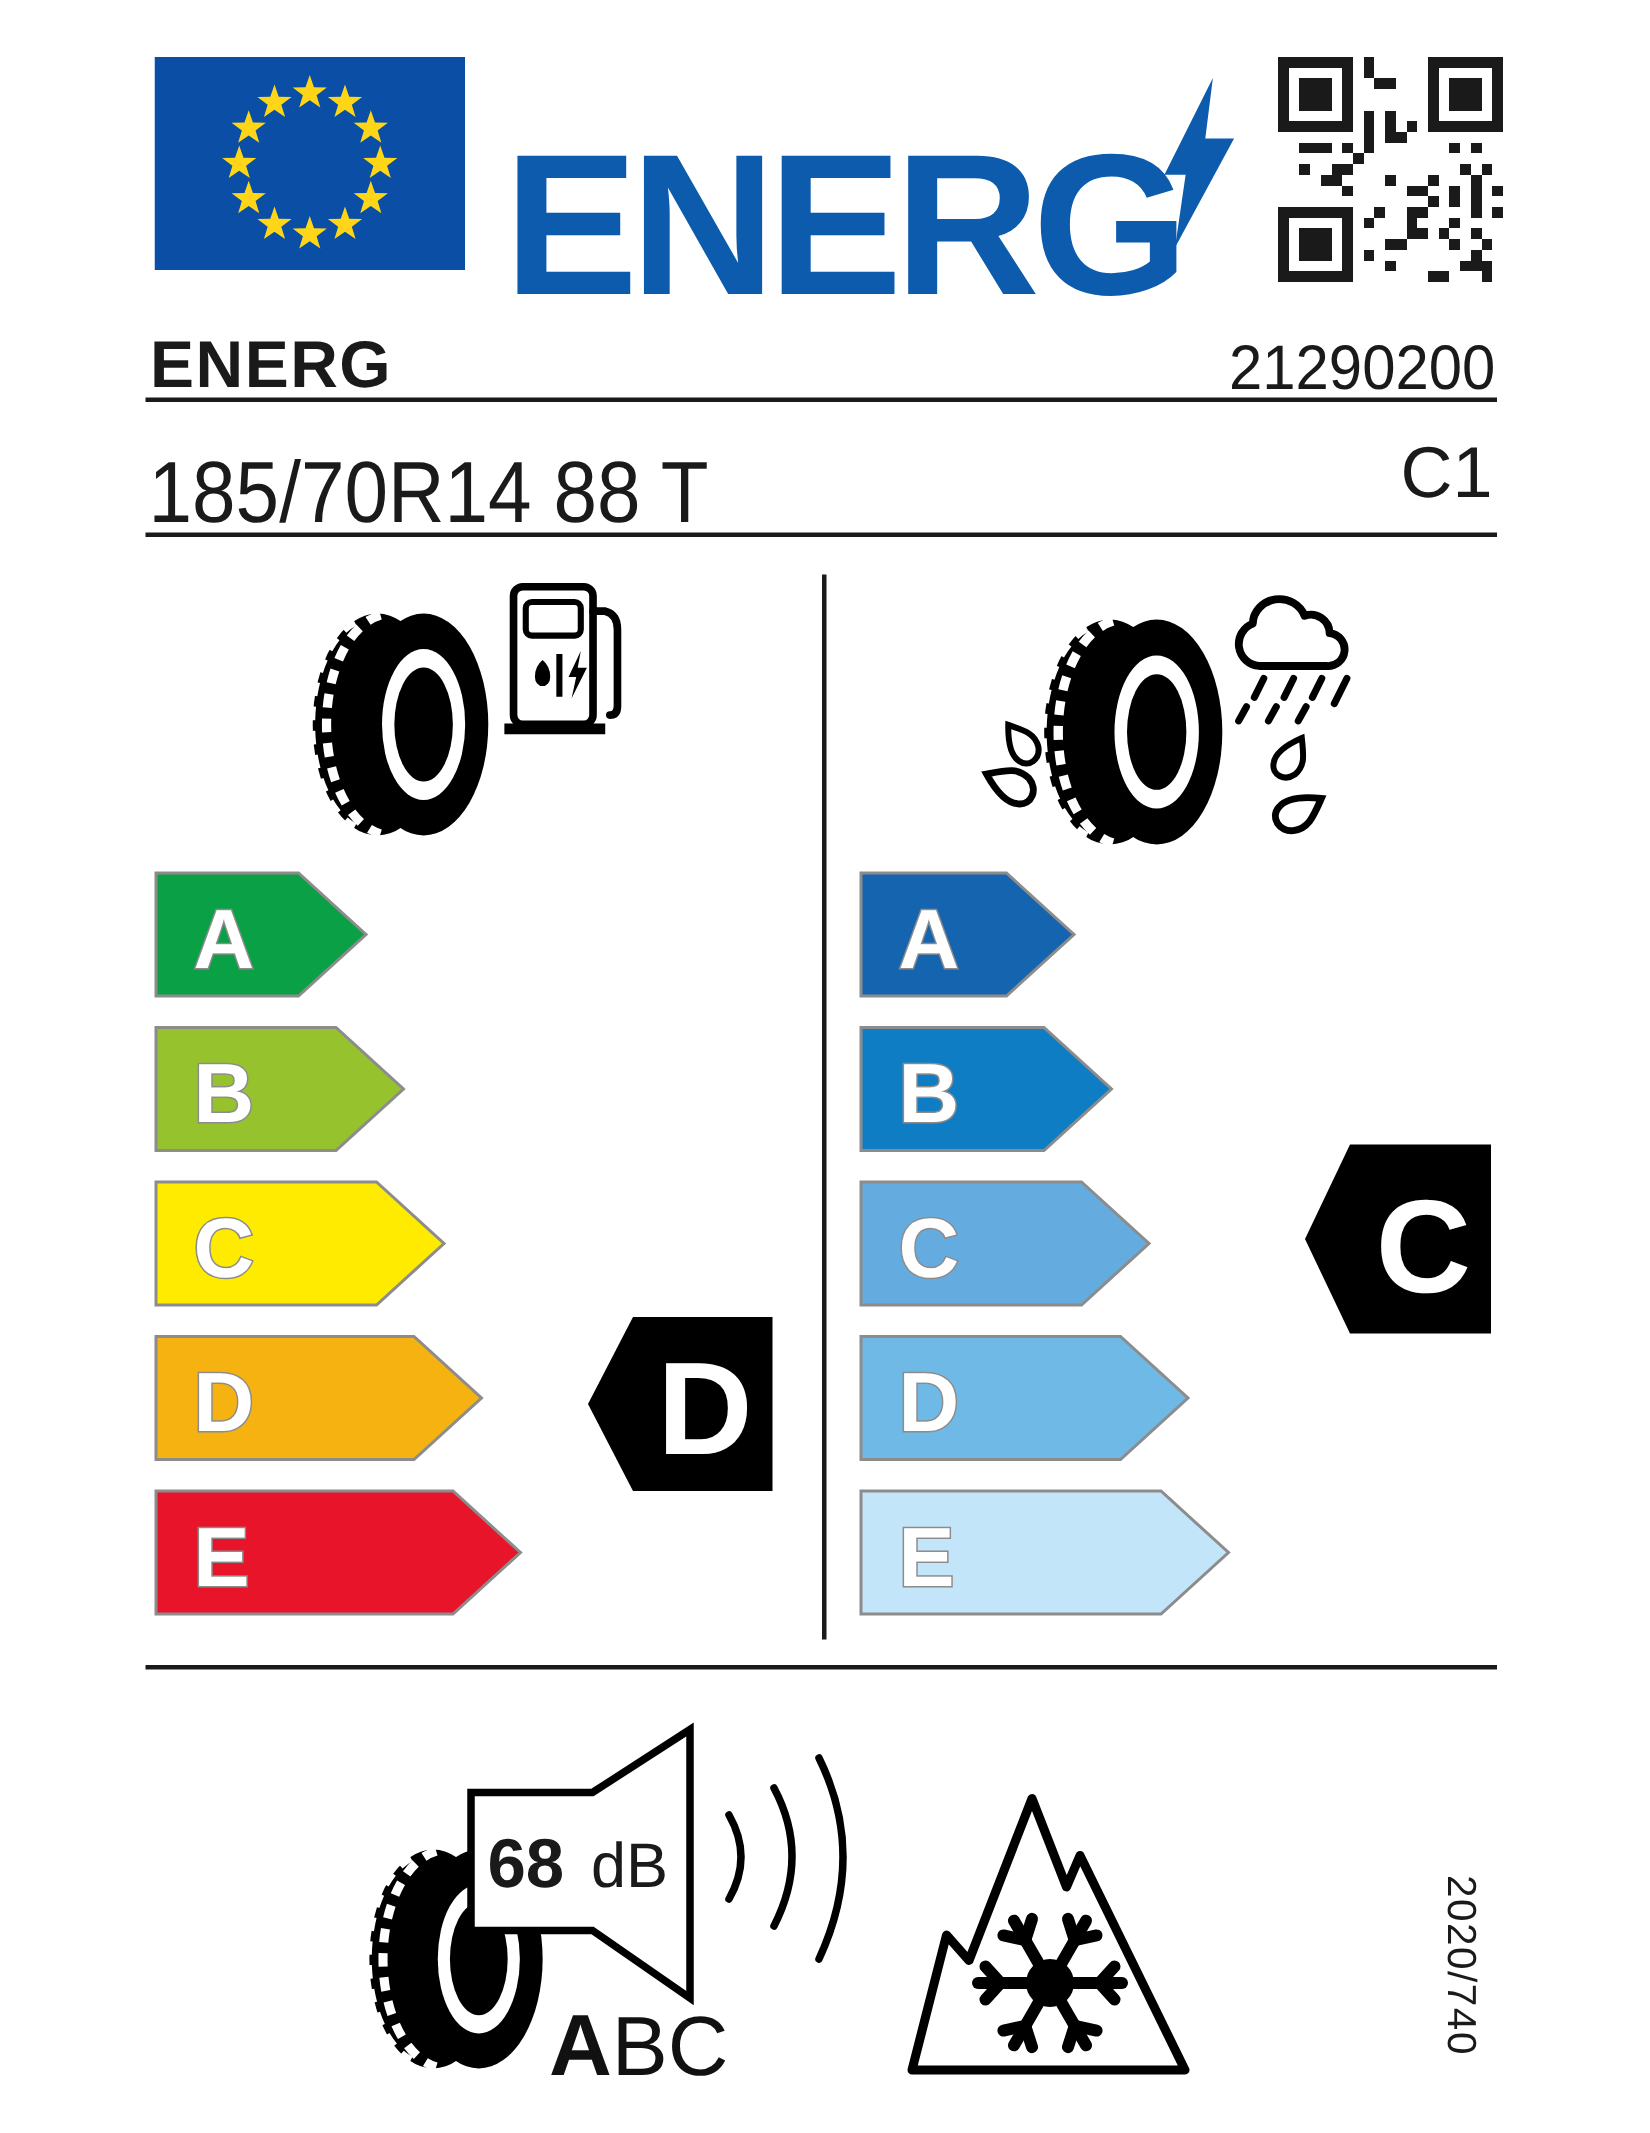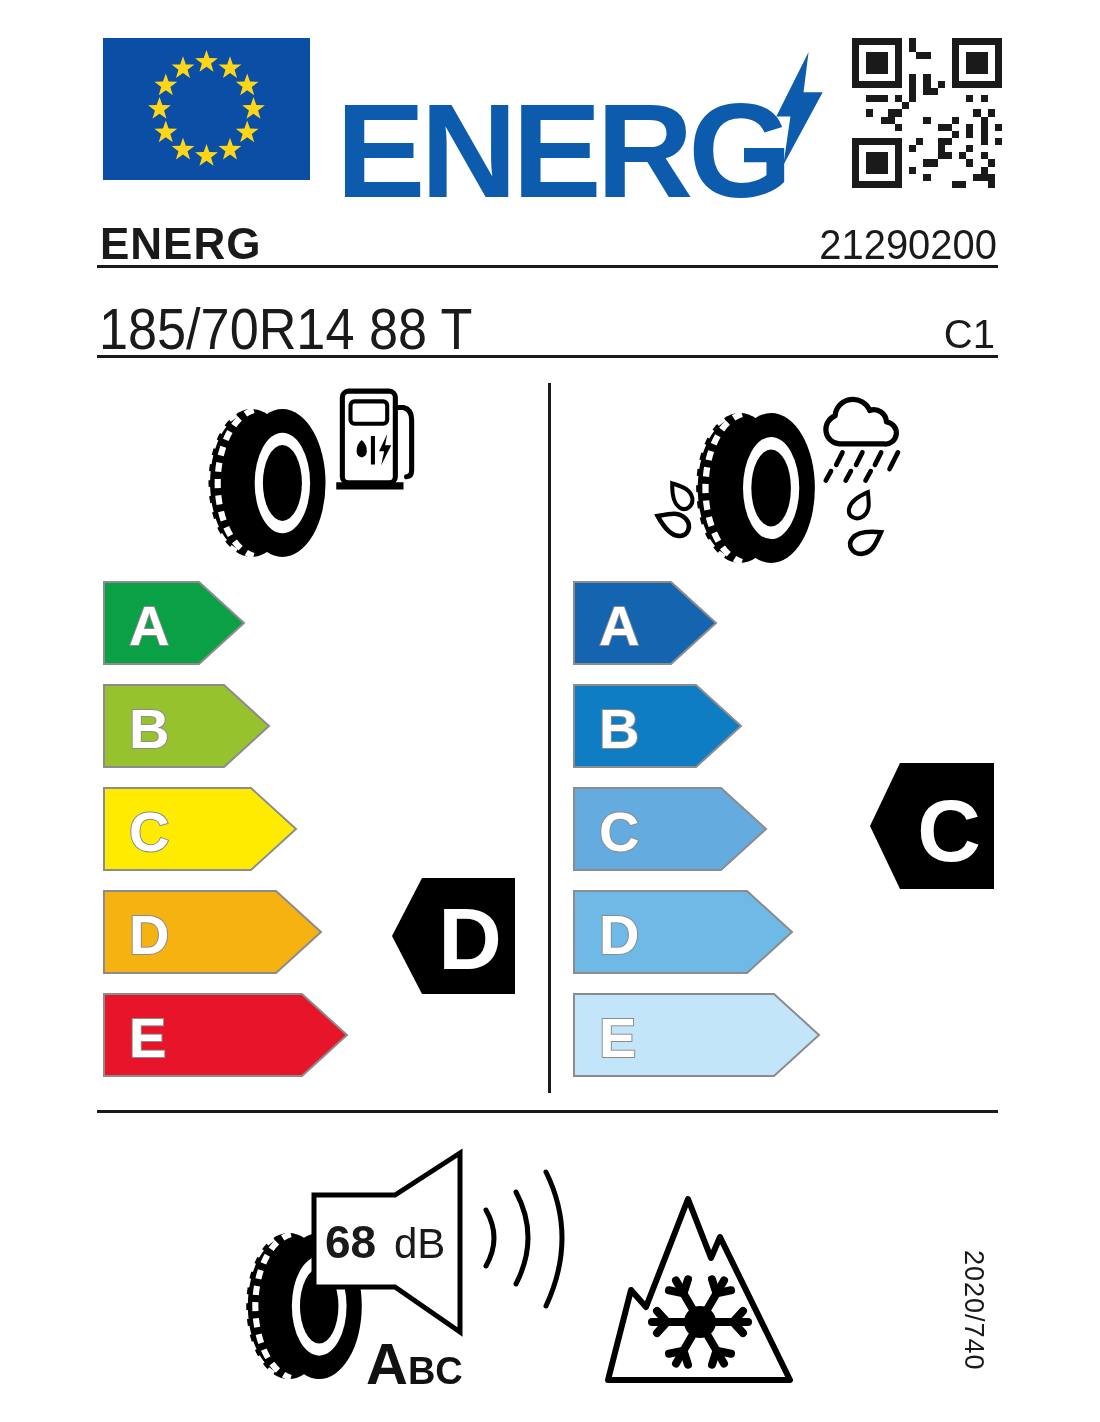--- a/index.html
+++ b/index.html
@@ -7,34 +7,34 @@
        font-family:"Liberation Sans",sans-serif;color:#1a1a1a;overflow:hidden;}
   .abs{position:absolute;}
   svg.abs{overflow:visible;}
   
   .flag{position:absolute;left:103px;top:38px;width:207px;height:142px;}
   .energ{position:absolute;left:336px;top:44px;font-size:134px;font-weight:bold;
          letter-spacing:-5px;line-height:1;margin-top:40px;}
   .brand{position:absolute;left:100px;top:219px;font-size:44px;font-weight:bold;letter-spacing:1px;}
   .artnum{position:absolute;right:103px;top:221px;font-size:42px;transform:scaleX(.95);transform-origin:right;}
   .sizetext{position:absolute;left:99px;top:295px;font-size:58px;transform:scaleX(.9);transform-origin:left;}
-  .classtext{position:absolute;right:105px;top:312px;font-size:40px;}
+  .classtext{position:absolute;right:105px;top:288px;font-size:48px;}
   .hr{position:absolute;left:97px;width:901px;height:3px;background:#1a1a1a;}
   .vr{position:absolute;left:548px;top:383px;width:3px;height:710px;background:#1a1a1a;}
   
   .arrow-letter{font-family:"Liberation Sans",sans-serif;font-weight:bold;font-size:56px;
                 fill:#fff;stroke:#8c8c8c;stroke-width:2px;paint-order:stroke;}
   .ind-letter{font-family:"Liberation Sans",sans-serif;font-weight:bold;font-size:88px;
               fill:#fff;text-anchor:middle;}
   
   .db-num{font-family:"Liberation Sans",sans-serif;font-weight:bold;font-size:46px;fill:#1a1a1a;}
   .db-unit{font-family:"Liberation Sans",sans-serif;font-size:42px;fill:#1a1a1a;}
   .abc{position:absolute;left:366px;top:1330px;display:flex;align-items:baseline;color:#111;}
   .abc .big{font-size:58px;font-weight:bold;}
-  .abc .small{font-size:38px;font-weight:bold;}
+  .abc .small{font-size:56px;}
   .regnum{position:absolute;left:958px;top:1250px;height:150px;font-size:27px;
           writing-mode:vertical-rl;letter-spacing:1px;color:#1a1a1a;}
 </style>
 </head>
 <body>
 
 <svg width="0" height="0" style="position:absolute">
   <defs>
     <g id="tyre-symbol">
       <ellipse cx="45" cy="75" rx="42" ry="72" fill="#000"></ellipse>

